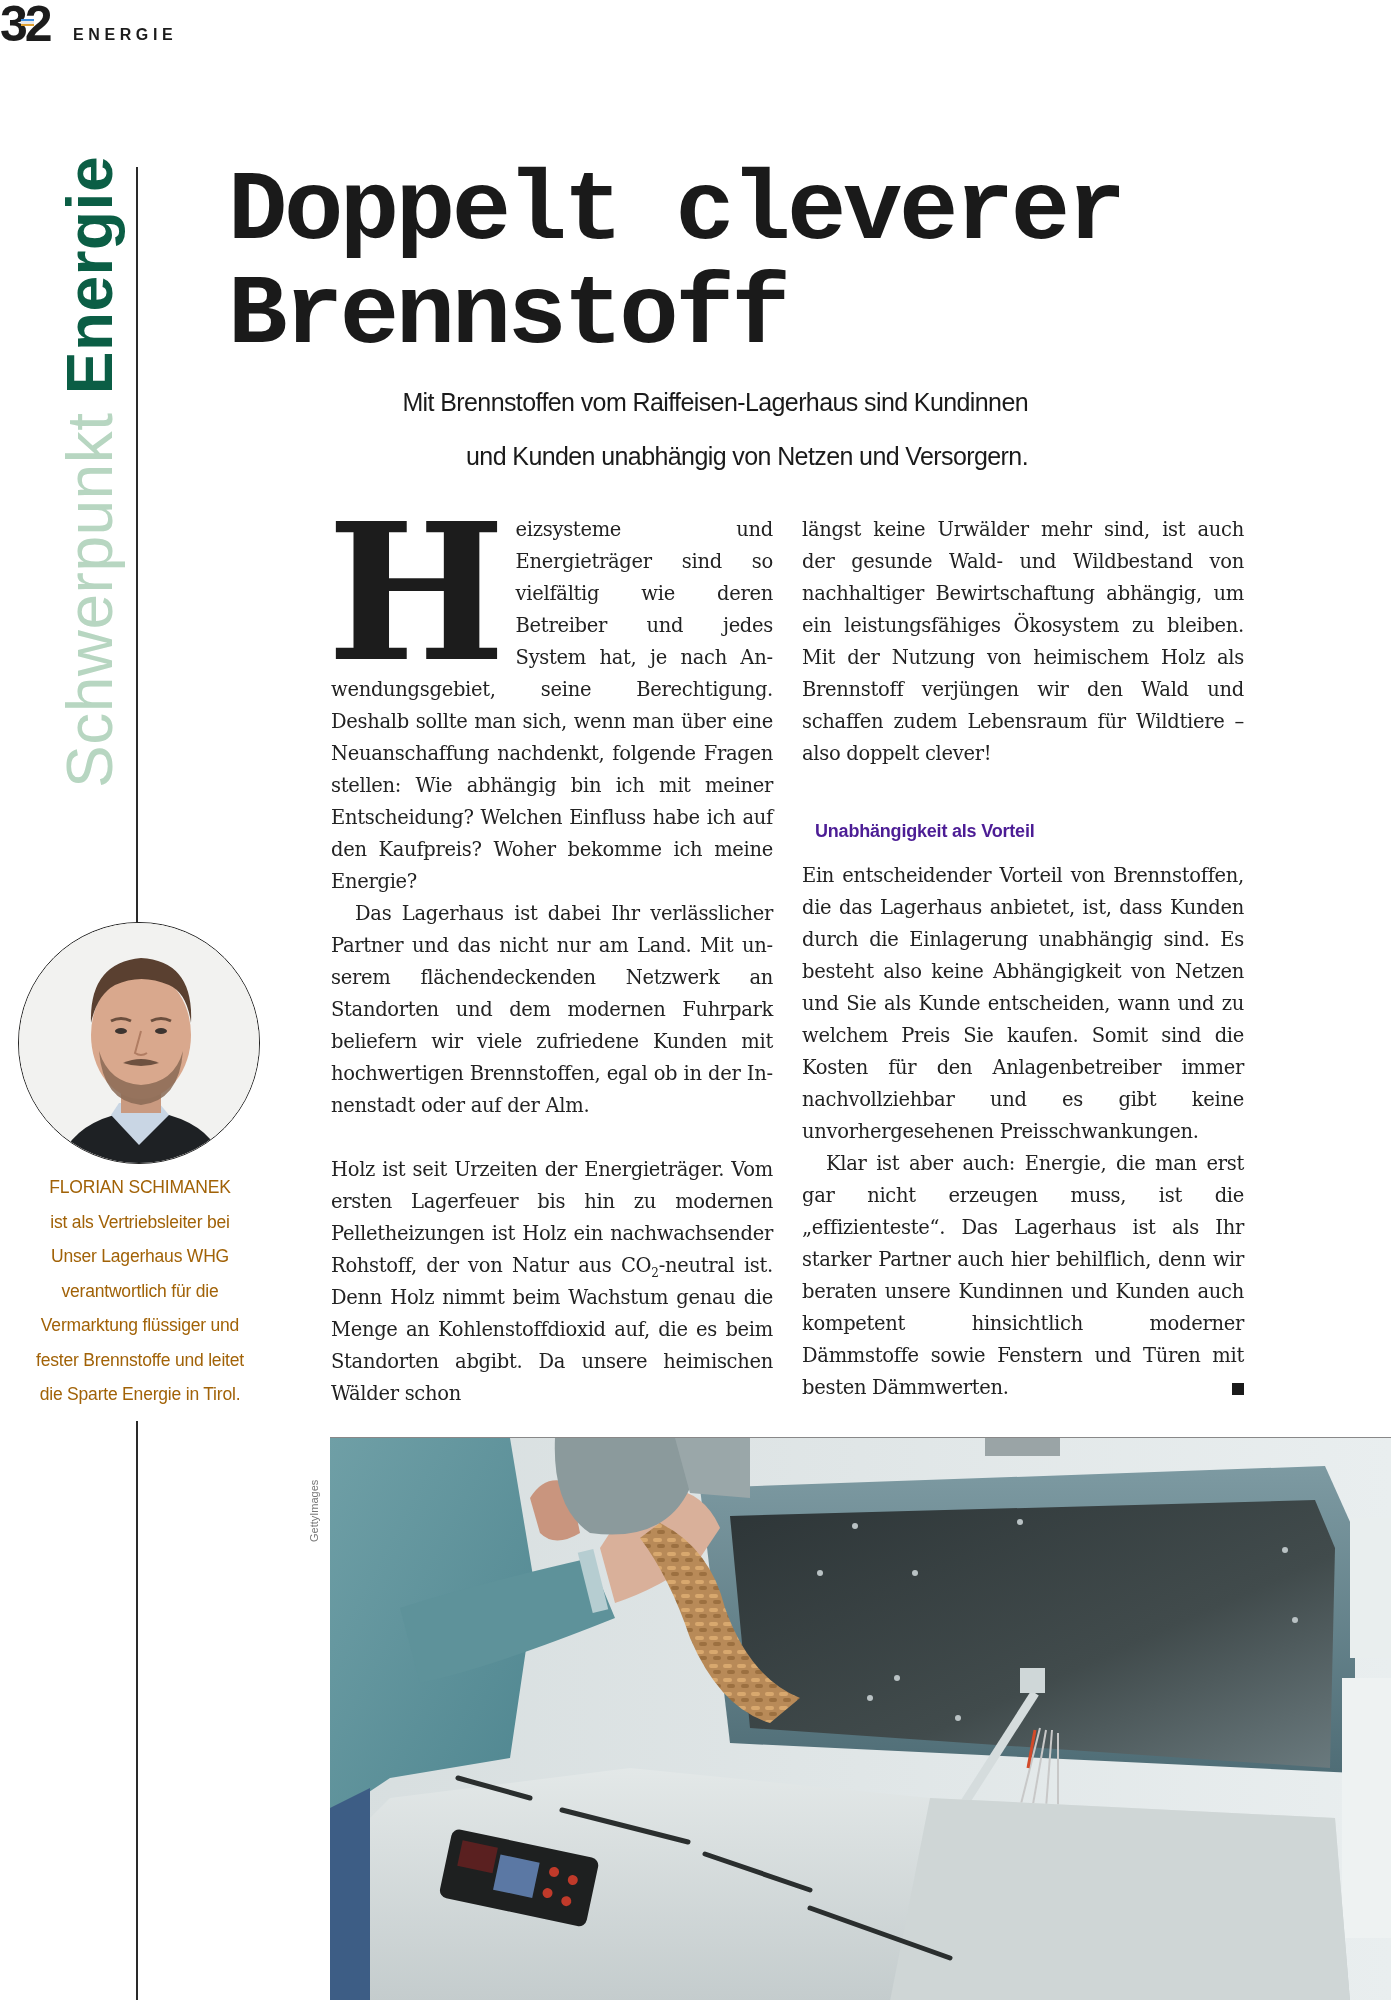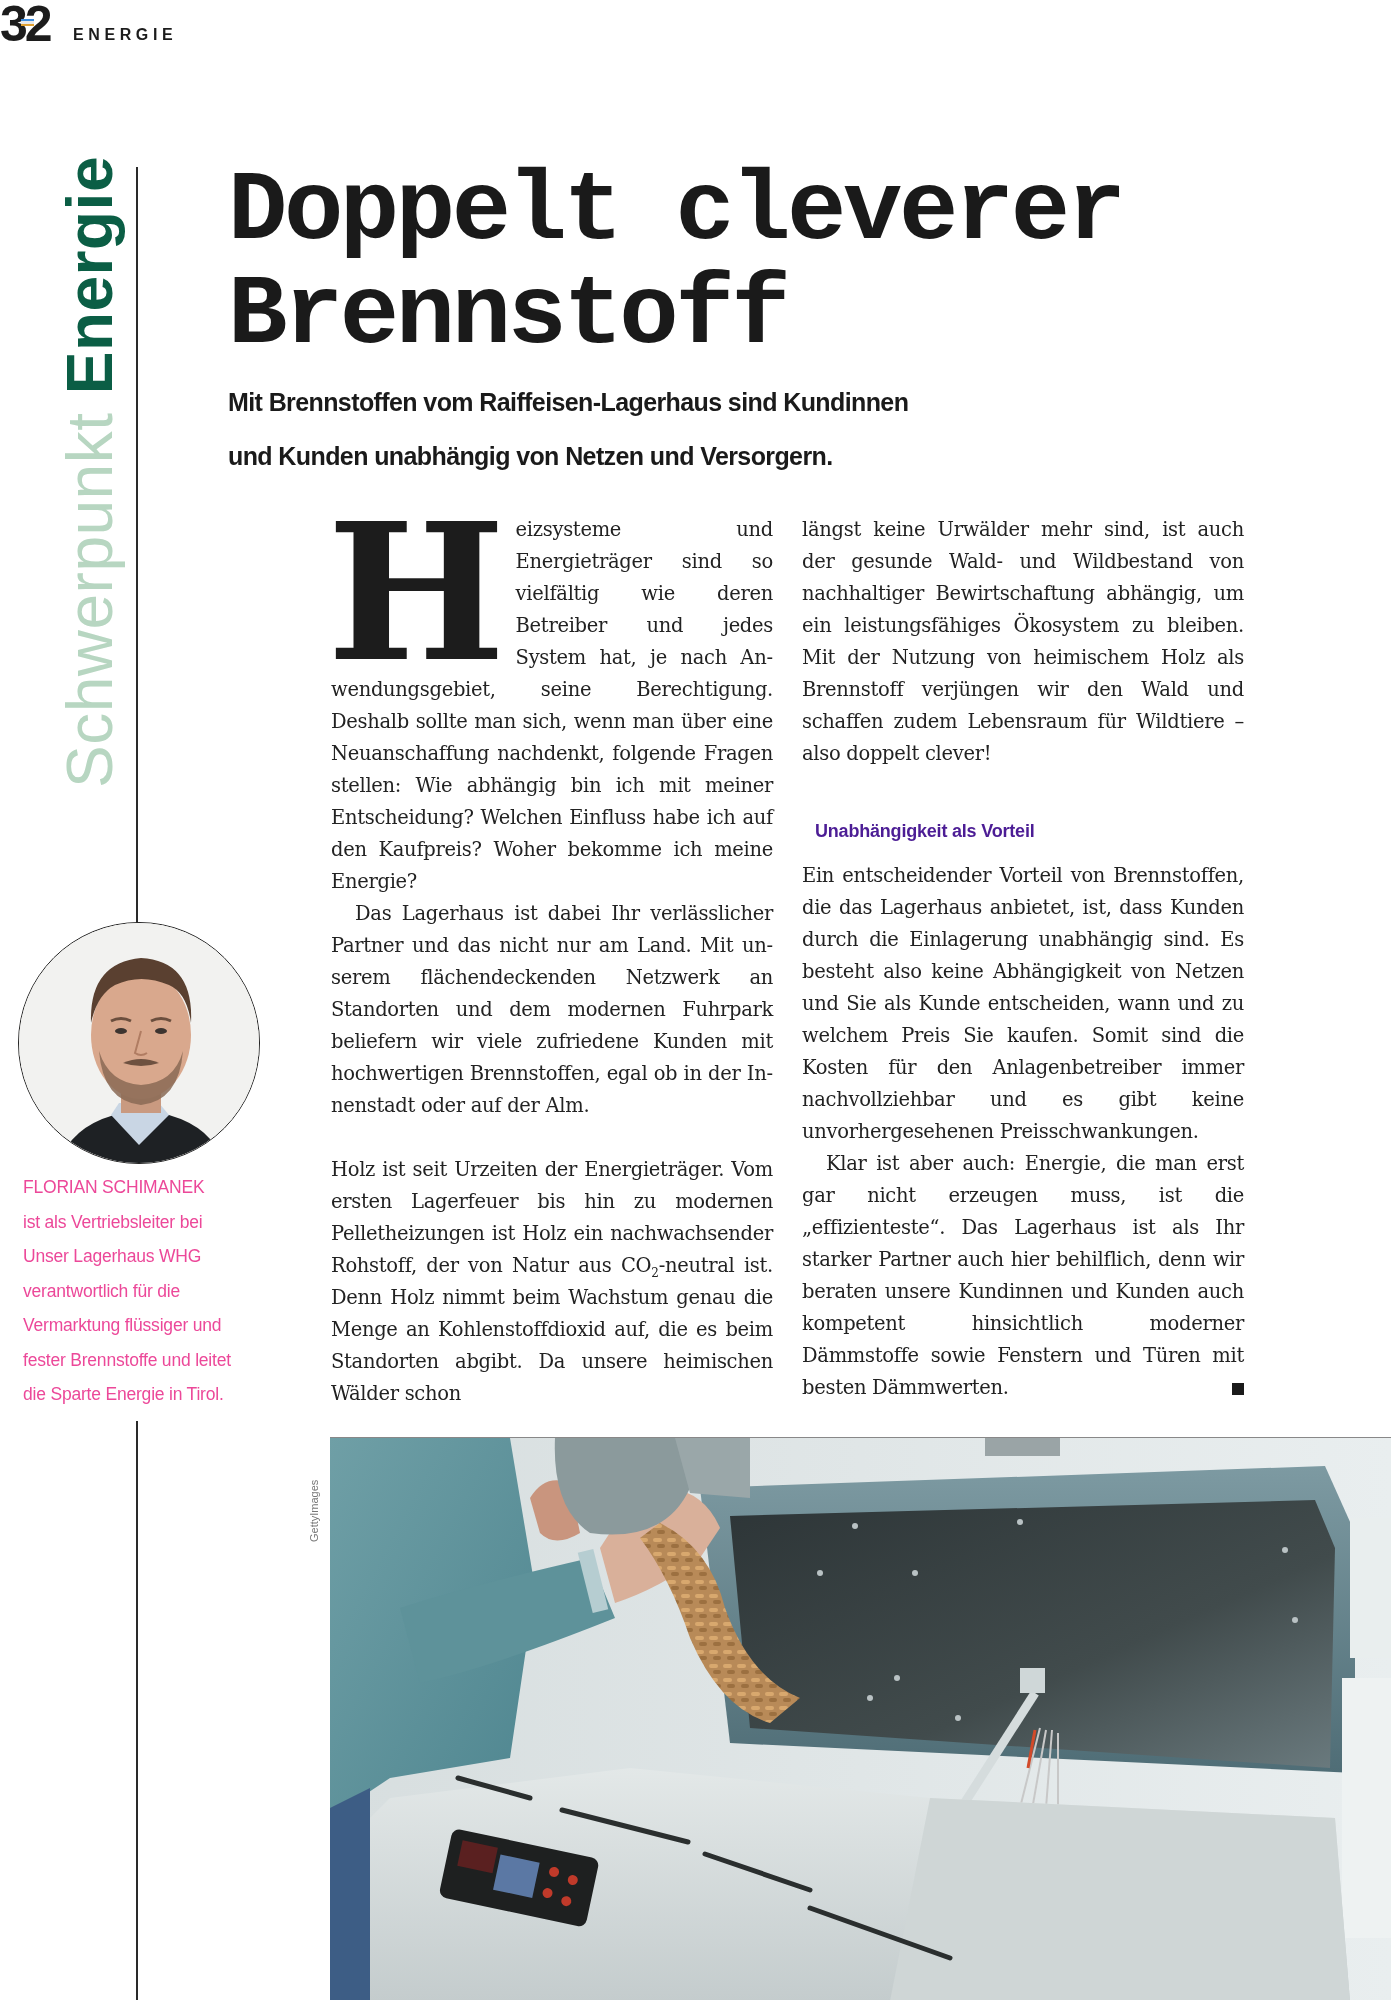--- a/index.html
+++ b/index.html
@@ -20,40 +20,40 @@
   .kicker-inner { position:absolute; left:0; top:0; transform-origin:0 0; transform:translate(0px,625px) rotate(-90deg);
                   width:625px; height:100px; white-space:nowrap; font-family:"Liberation Sans", sans-serif;
                   font-size:64px; line-height:100px; text-align:right; letter-spacing:0.5px; }
   .kicker-light { color:#b7d6c1; }
   .kicker-dark { color:#0b5e45; font-weight:700; }
   .vline { left:136px; width:1.5px; background:#2a2a2a; }
 
   
   .headline { left:228px; top:160px; width:900px; font-family:Liberation Mono, monospace; font-weight:700;
               font-size:99px; line-height:104px; letter-spacing:-3.5px; color:#1a1a1a; margin:0; }
-  .dek { left:228px; top:375px; width:800px; font-family:"Liberation Sans", sans-serif; font-weight:700;
-         font-size:25px; line-height:54px; letter-spacing:-0.6px; color:#1a1a1a; margin:0; }
+  .dek { left:228px; top:375px; width:800px; font-family:"Liberation Sans", sans-serif; font-weight:400;
+         font-size:25px; line-height:54px; letter-spacing:-0.6px; color:#1a1a1a; margin:0;text-align:right; }
 
   
   .col { width:442px; font-family:"DejaVu Serif", serif; font-size:19.5px; line-height:32px;
          color:#222; text-align:justify; hyphens:manual; letter-spacing:-0.3px; }
   .col p { margin:0; }
   .col p.indent { text-indent:24px; }
   .col h3 { margin:13px; font-family:"Liberation Sans", sans-serif; font-weight:700; font-size:18px; line-height:32px;
             color:#4c1d95; letter-spacing:-0.2px; }
   .gap { height:32px; }
   .dropcap { float:left; font-family:"DejaVu Serif", serif; font-weight:700; font-size:189px; line-height:146px;
              height:148px; margin:6px 10px 0 -4px; color:#1c1c1c; letter-spacing:0; }
   .endmark { display:inline-block; width:12px; height:12px; background:#1a1a1a; float:right; margin-top:11px; }
 
   
   .portrait { left:18px; top:922px; width:242px; height:242px; border-radius:50%; border:1.5px solid #222;
               overflow:hidden; background:#f3f3f1; box-sizing:border-box; }
-  .caption { left:23px; top:1170px; width:260px; font-family:"Liberation Sans", sans-serif;
-             font-size:17.5px; line-height:34.5px; color:#ec4899; letter-spacing:-0.2px; }
+  .caption { left:10px; top:1170px; width:260px; text-align:center; font-family:"Liberation Sans", sans-serif;
+             font-size:17.5px; line-height:34.5px; color:#a16207; letter-spacing:-0.2px; }
   .caption .name { text-transform:uppercase; }
 
   
   .photo { left:330px; top:1437px; width:1061px; height:563px; overflow:hidden; background:#dfe5e6;
            border-top:1px solid #888; }
   .credit { left:308px; top:1462px; width:20px; height:80px; }
   .credit span { position:absolute; left:0; top:80px; transform-origin:0 0; transform:rotate(-90deg);
                  font-family:"Liberation Sans", sans-serif; font-size:11px; color:#777; white-space:nowrap; }
 </style>
 </head>

